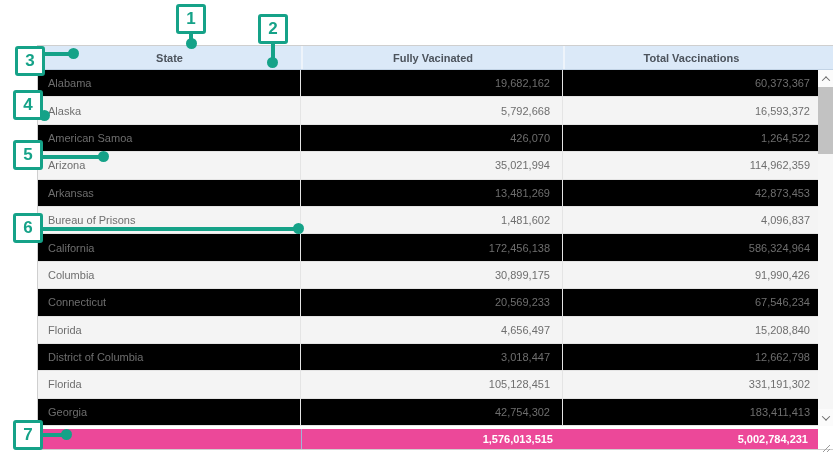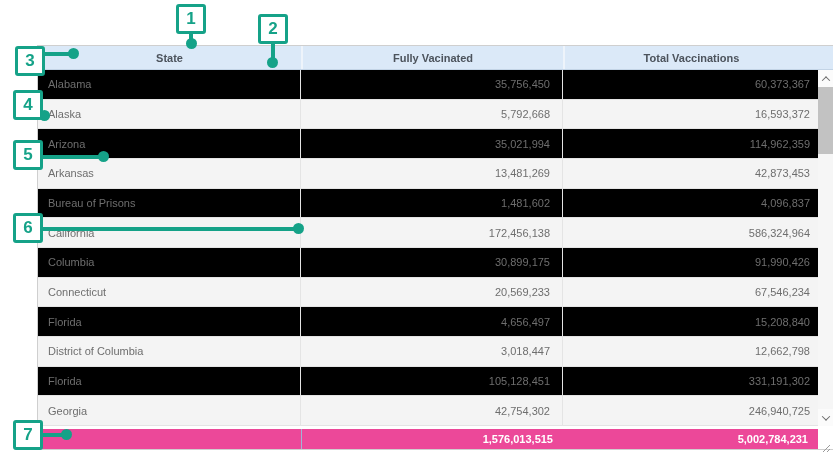--- a/index.html
+++ b/index.html
@@ -82,29 +82,34 @@
     <div class="thead">
       <div class="th th1">State</div>
       <div class="th th2">Fully Vacinated</div>
       <div class="th th3">Total Vaccinations</div>
       <div class="th-spacer"></div>
     </div>
 
     <div class="tbody">
       <div class="tr">
         <div class="td td-state">Alabama</div>
-        <div class="td td-fully">35,756,450</div>
+        <div class="td td-fully">19,682,162</div>
         <div class="td td-total">60,373,367</div>
       </div>
       <div class="tr">
         <div class="td td-state">Alaska</div>
         <div class="td td-fully">5,792,668</div>
         <div class="td td-total">16,593,372</div>
       </div>
       <div class="tr">
+        <div class="td td-state">American Samoa</div>
+        <div class="td td-fully">426,070</div>
+        <div class="td td-total">1,264,522</div>
+      </div>
+      <div class="tr">
         <div class="td td-state">Arizona</div>
         <div class="td td-fully">35,021,994</div>
         <div class="td td-total">114,962,359</div>
       </div>
       <div class="tr">
         <div class="td td-state">Arkansas</div>
         <div class="td td-fully">13,481,269</div>
         <div class="td td-total">42,873,453</div>
       </div>
       <div class="tr">
@@ -138,21 +143,21 @@
         <div class="td td-total">12,662,798</div>
       </div>
       <div class="tr">
         <div class="td td-state">Florida</div>
         <div class="td td-fully">105,128,451</div>
         <div class="td td-total">331,191,302</div>
       </div>
       <div class="tr">
         <div class="td td-state">Georgia</div>
         <div class="td td-fully">42,754,302</div>
-        <div class="td td-total">246,940,725</div>
+        <div class="td td-total">183,411,413</div>
       </div>
     </div>
 
     <div class="scrollbar">
       <div class="sb-btn sb-up">
         <span class="chev chev-up"></span>
       </div>
       <div class="sb-thumb"></div>
       <div class="sb-btn sb-down">
         <span class="chev chev-down"></span>

